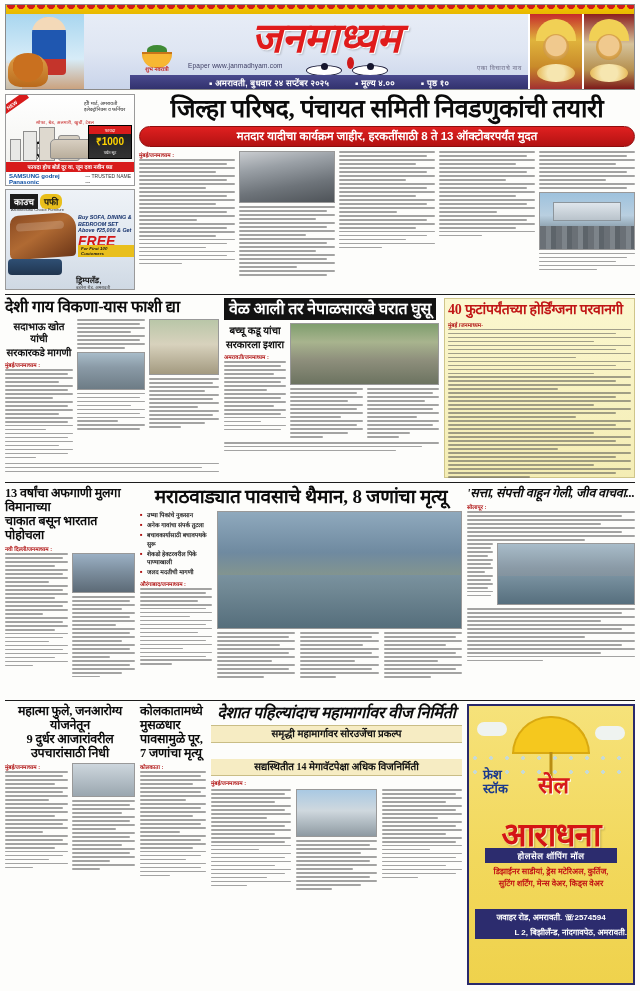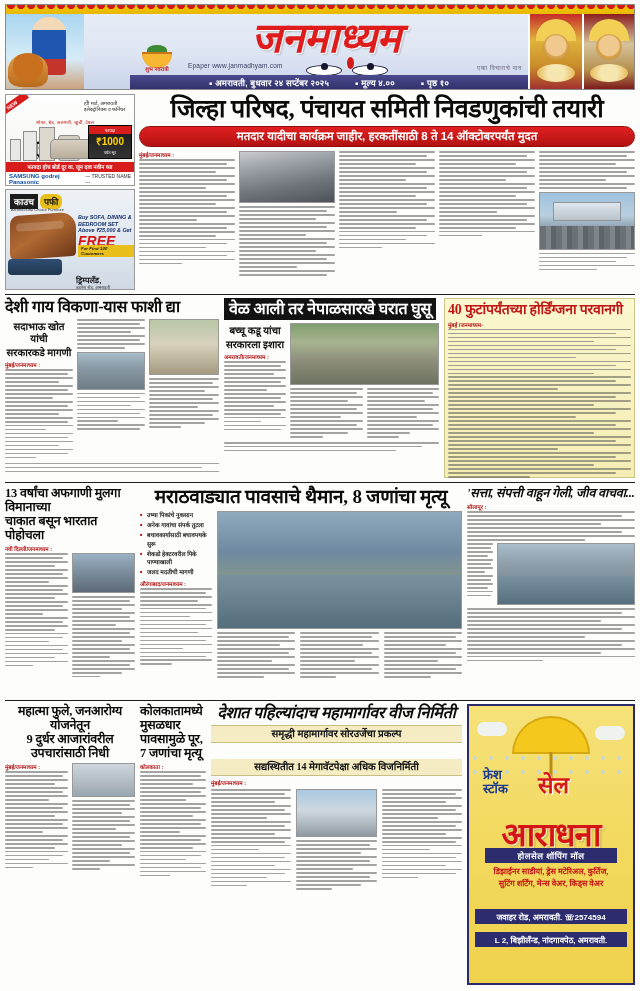--- a/index.html
+++ b/index.html
@@ -294,21 +294,21 @@
   .bigad .items {
     position:absolute; left:6px; right:6px; top:160px; text-align:center;
     font-size:8px; font-weight:700; color:#c21414; line-height:12px;
     font-family:"Liberation Serif",serif;
   }
   .bigad .addr1, .bigad .addr2 {
     position:absolute; left:6px; right:6px; background:#2c2c6e; color:#fff;
     font-size:8px; font-weight:700; text-align:center; padding:2px 0;
   }
   .bigad .addr1 { top:203px; }
-  .bigad .addr2 { top:226px; }
+  .bigad .addr2 { top:218px;text-align:right; }
 </style>
 </head>
 <body>
 
 <div class="page">
 
   <div class="masthead">
     <div class="mh-scallop"></div>
 
     <div class="mh-goddess">
@@ -403,21 +403,21 @@
           <div class="recl">RECLINER ₹25,000</div>
         </div>
         <div class="first">For First 100 Customers</div>
         <div class="store">ड्रिम्पलँड,</div>
         <div class="addr">बडनेरा रोड, अमरावती</div>
       </div>
     </div>
 
     <div class="leadmain">
       <div class="lead-hl">जिल्हा परिषद, पंचायत समिती निवडणुकांची तयारी</div>
-      <div class="lead-sub">मतदार यादीचा कार्यक्रम जाहीर, हरकतींसाठी 8 ते 14 ऑक्टोबरपर्यंत मुदत</div>
+      <div class="lead-sub">मतदार यादीचा कार्यक्रम जाहीर, हरकतींसाठी 8 ते 13 ऑक्टोबरपर्यंत मुदत</div>
 
       <div class="lead-body">
         <div class="lead-col">
           <div class="byline">मुंबई/जनमाध्यम :</div>
           <div class="txt dense">
             <i class="s100"></i>
               <i class="s92"></i>
               <i class="s100"></i>
               <i class="s80"></i>
               <i class="s100"></i>

